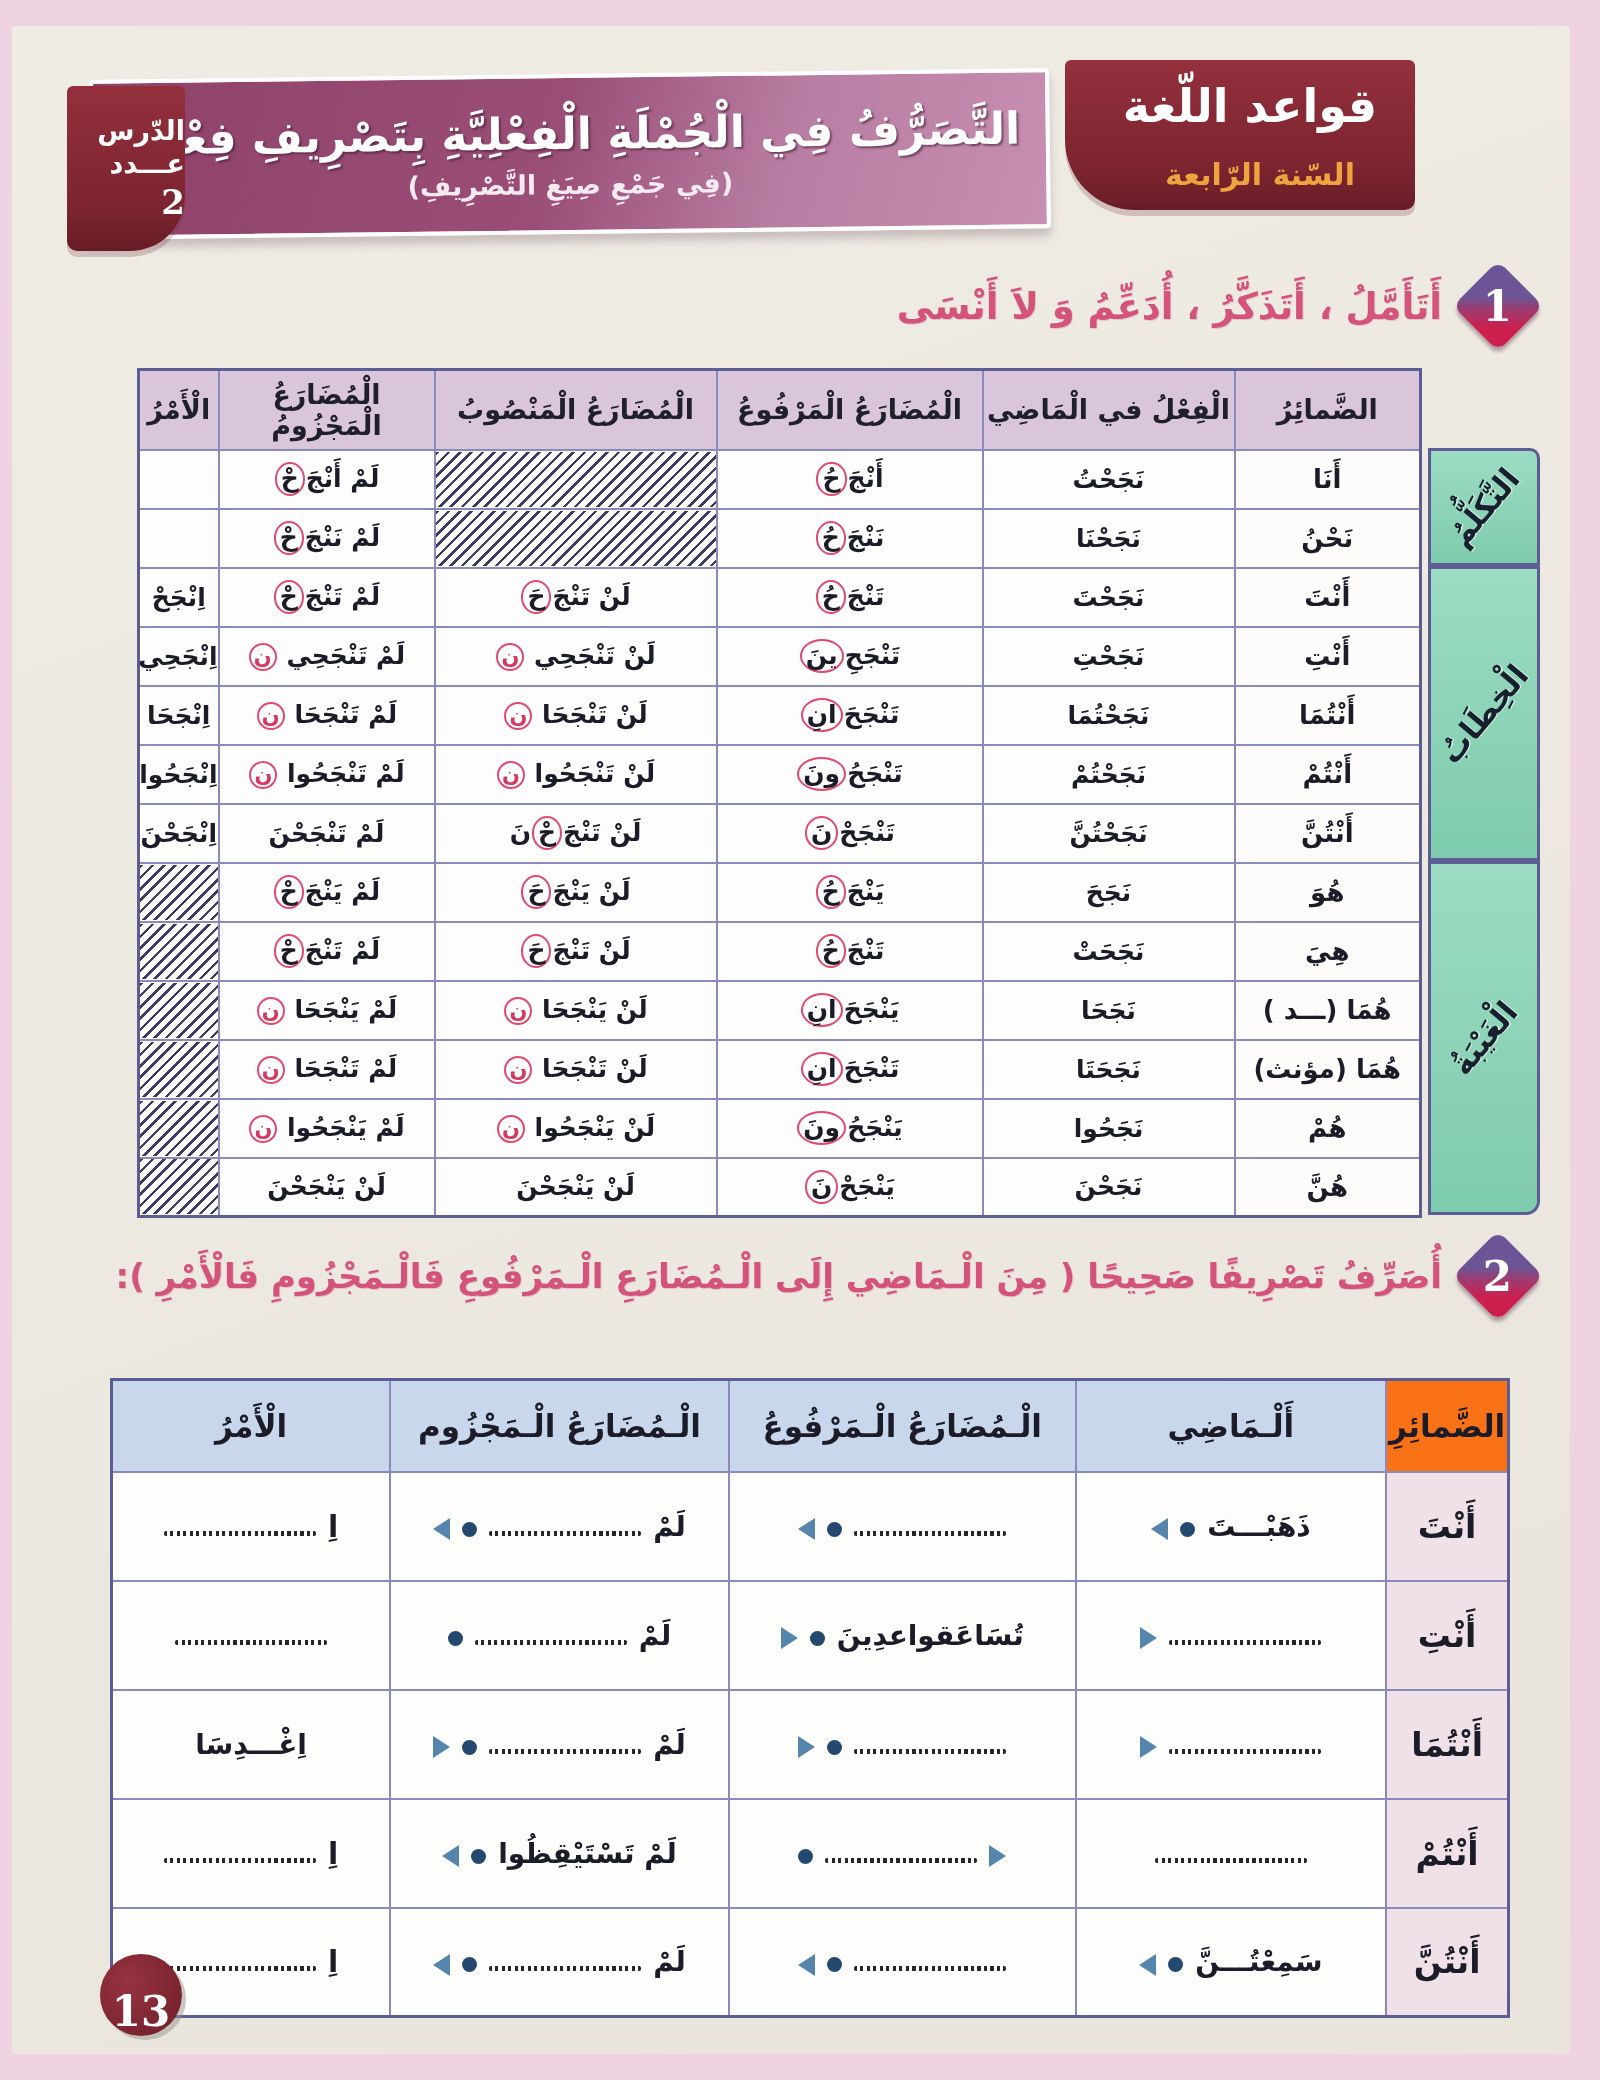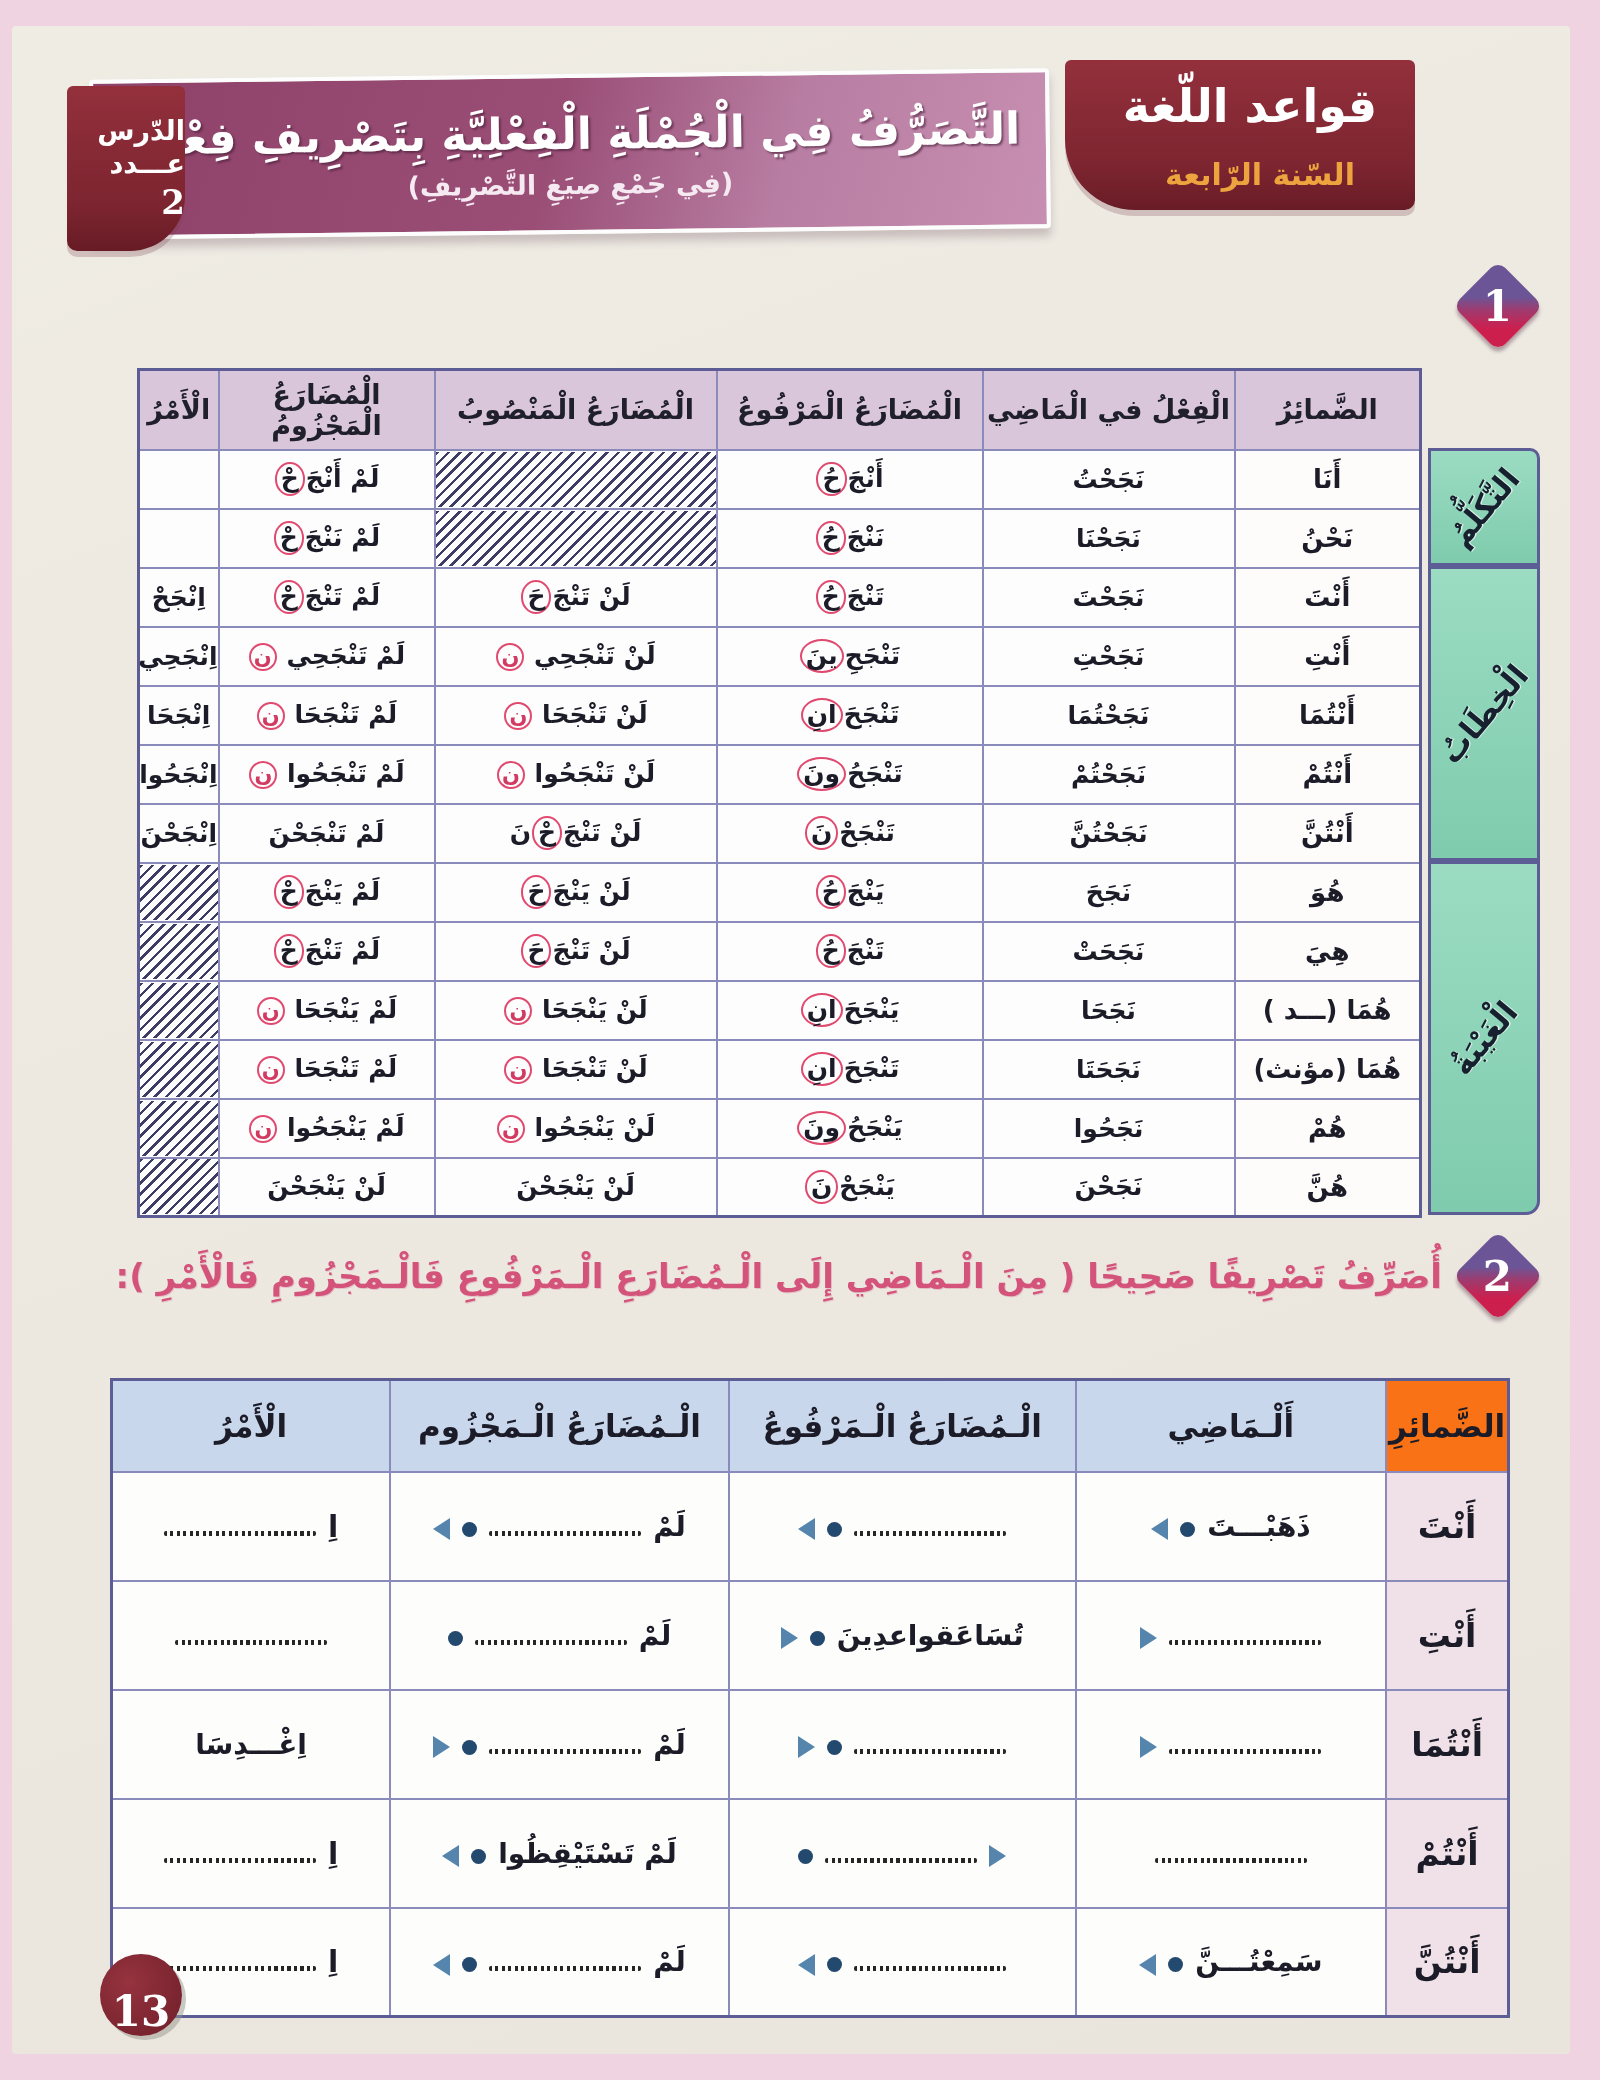--- a/index.html
+++ b/index.html
@@ -158,20 +158,21 @@
       <span>الدّرس</span>
       <span>عـــدد</span>
       <span class="lesson-num">2</span>
     </div>
   </header>
 
   <div class="section-head" id="section1">
     <div class="badge">
         <b>1</b>
       </div>
+    <div class="head-text">أَتَأَمَّلُ ، أَتَذَكَّرُ ، أُدَعِّمُ وَ لاَ أَنْسَى</div>
   </div>
 
   <div id="t1wrap">
     <table id="table1">
       <colgroup>
         <col class="c-pron">
           <col class="c-past">
           <col class="c-raf">
         <col class="c-nasb">
           <col class="c-jazm">

